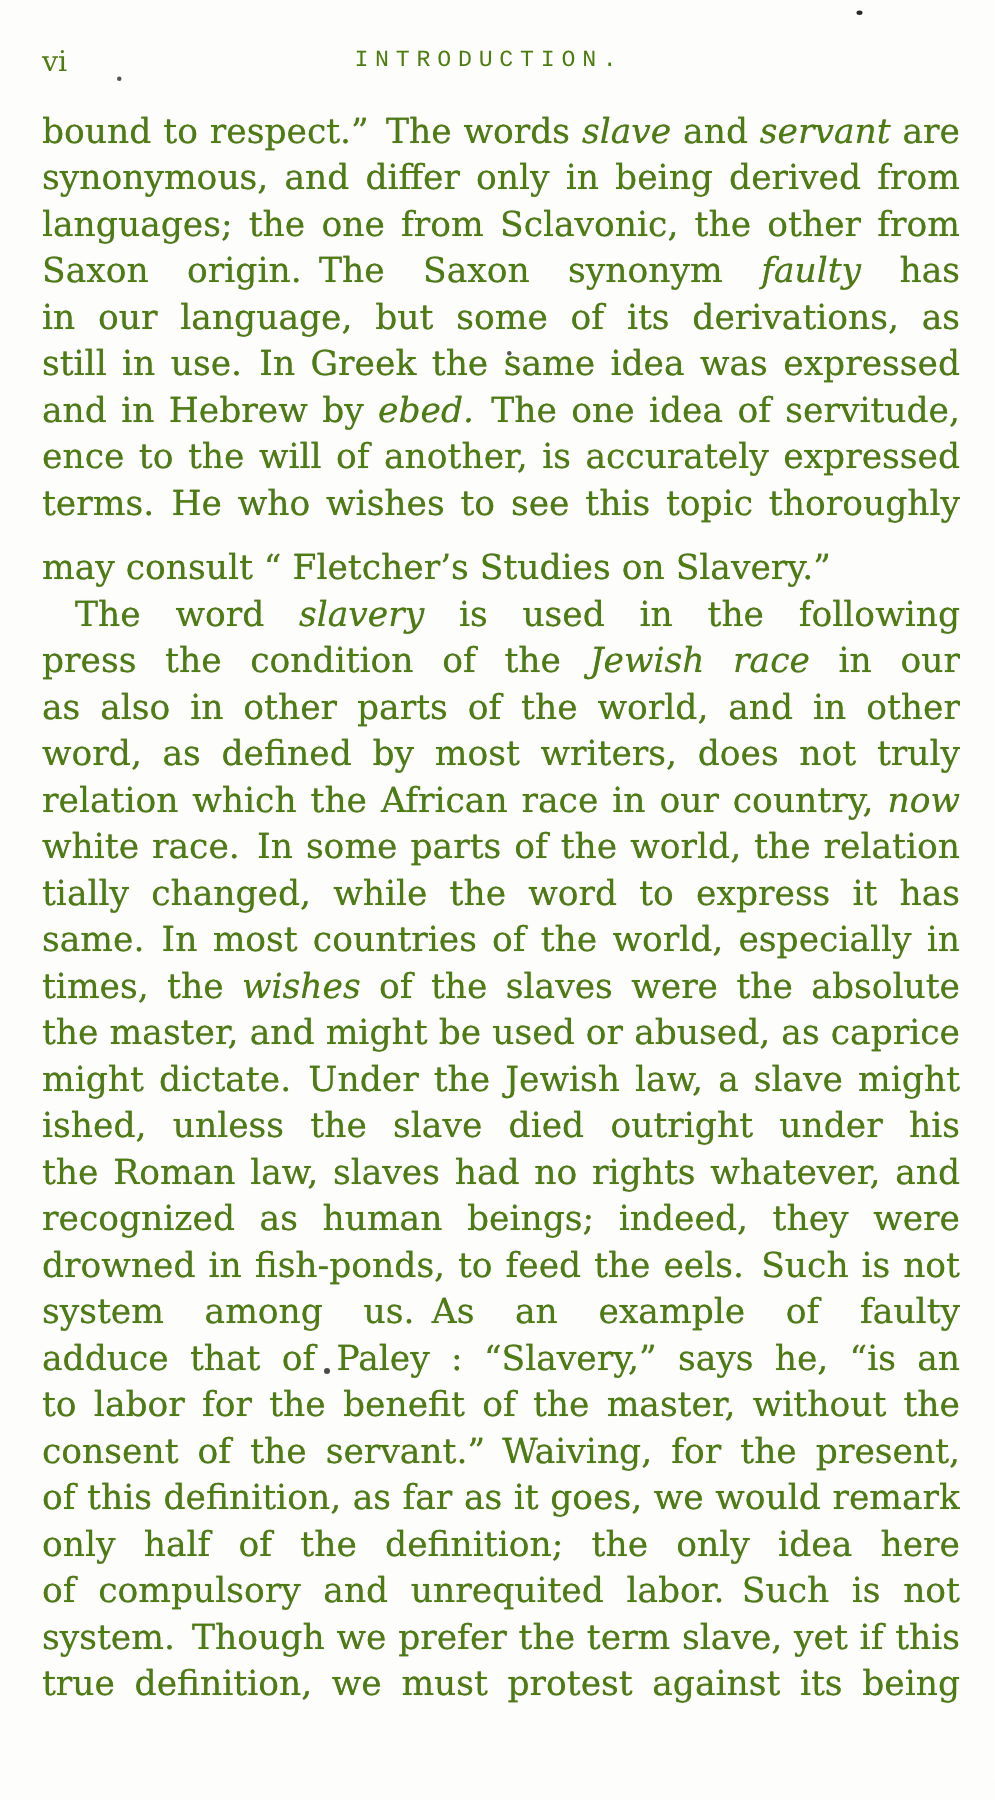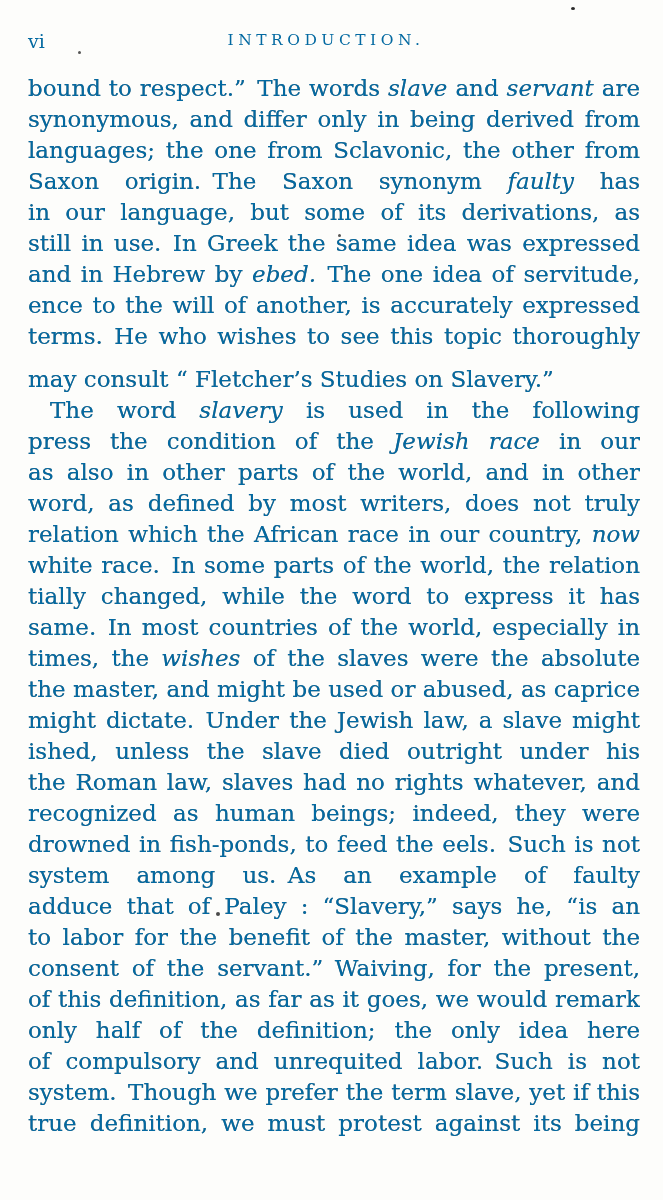--- a/index.html
+++ b/index.html
@@ -6,37 +6,38 @@
   html, body { margin: 0; padding: 0; }
   body {
     width: 663px; height: 1200px;
     background: #ffffff;
     font-family: "DejaVu Serif", "Liberation Serif", serif;
   }
   .page {
     position: relative;
     width: 663px; height: 1200px;
     background: #fdfdfb;
-    color: #0369a1;
+    color: #4d7c0f;
     overflow: hidden;
   }
   .pagehead {
     position: absolute;
     top: 28px; left: 28px; width: 612px; height: 26px;
   }
   .folio {
     position: absolute; left: 0; top: 3px;
     font-size: 19px; line-height: 20px;
   }
   .running-head {
     position: absolute; left: 0; right: 16px; top: 2px;
     text-align: center;
     font-size: 15.5px;
     letter-spacing: 4.5px;
     line-height: 20px;
+    font-family: Liberation Mono, monospace;
   }
   .textblock {
     position: absolute;
     top: 73px; left: 28px; width: 612px;
   }
   .paragraph { margin: 0; padding: 0; }
   .line {
     height: 31px;
     line-height: 31px;
     font-size: 23px;

